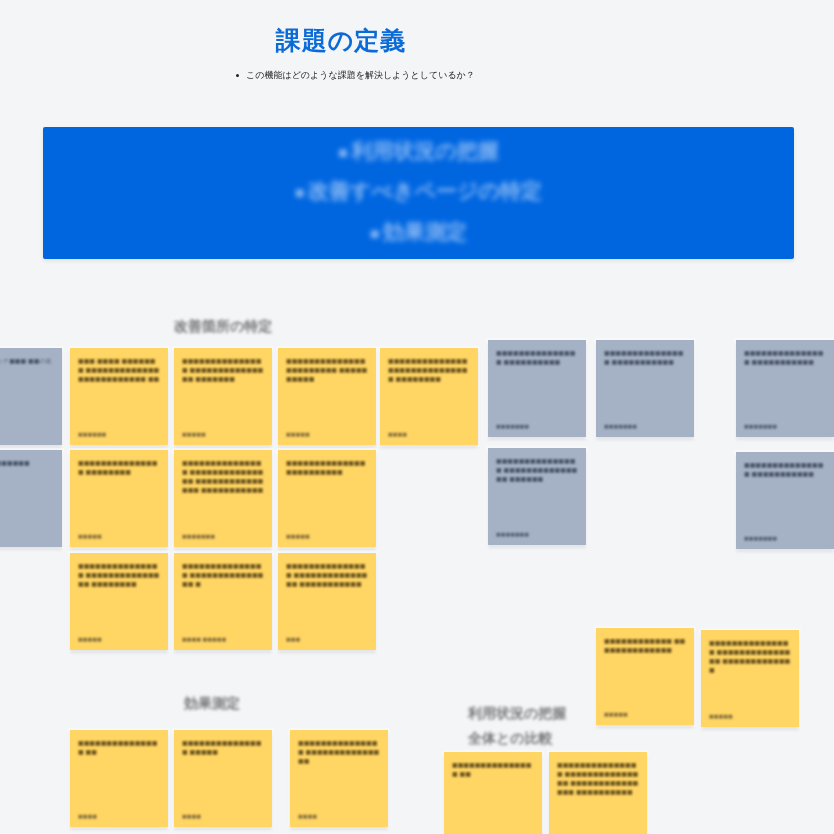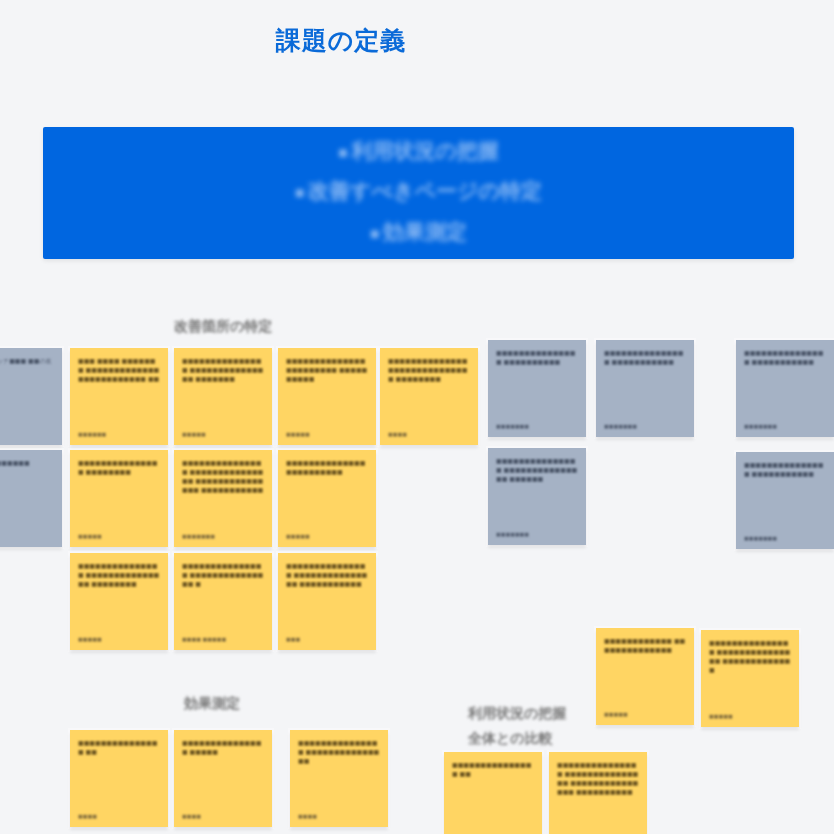--- a/index.html
+++ b/index.html
@@ -18,20 +18,21 @@
   .note .txt{font-size:6px;line-height:9px;color:#6b5420;filter:blur(1px);word-break:break-all;}
   .note.gray .txt{color:#4a5568;}
   .note .author{position:absolute;left:8px;bottom:8px;font-size:5px;color:#8a7440;filter:blur(1px);}
   .note.gray .author{color:#5a6578;}
 </style>
 </head>
 <body>
 
 <div class="title">課題の定義</div>
 <ul class="bullets">
+  <li>この機能はどのような課題を解決しようとしているか？</li>
 </ul>
 
 <div class="banner">
   <div class="banner-item" style="top:10px;">利用状況の把握</div>
   <div class="banner-item" style="top:50px;">改善すべきページの特定</div>
   <div class="banner-item" style="top:91px;">効果測定</div>
 </div>
 
 <div class="heading" style="left:174px;top:318px;">改善箇所の特定</div>
 <div class="heading" style="left:184px;top:695px;">効果測定</div>

